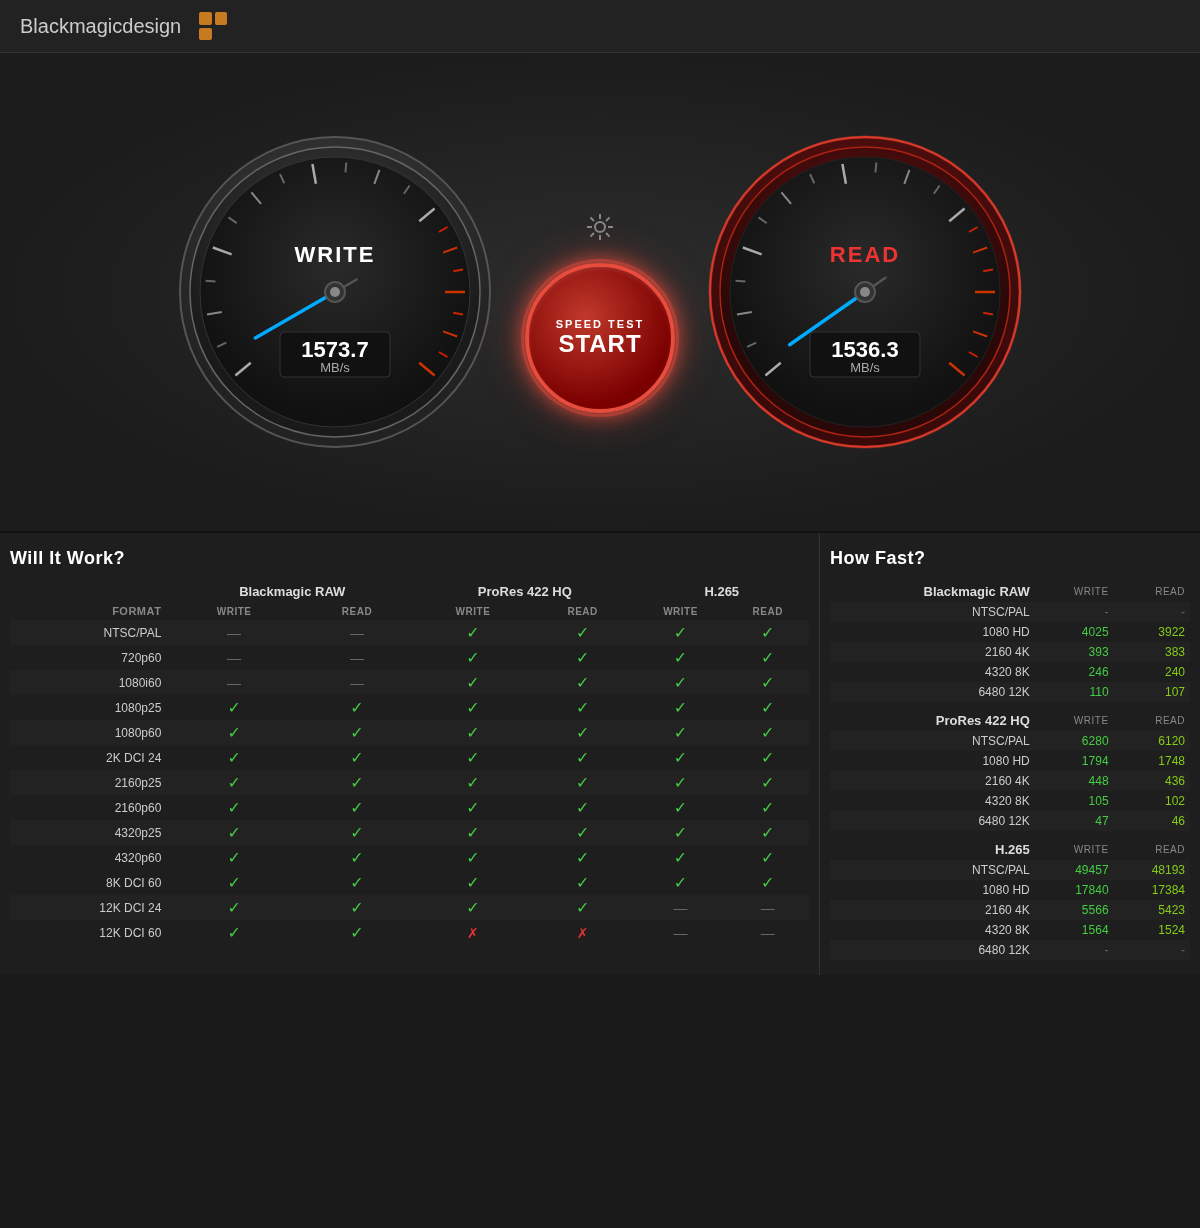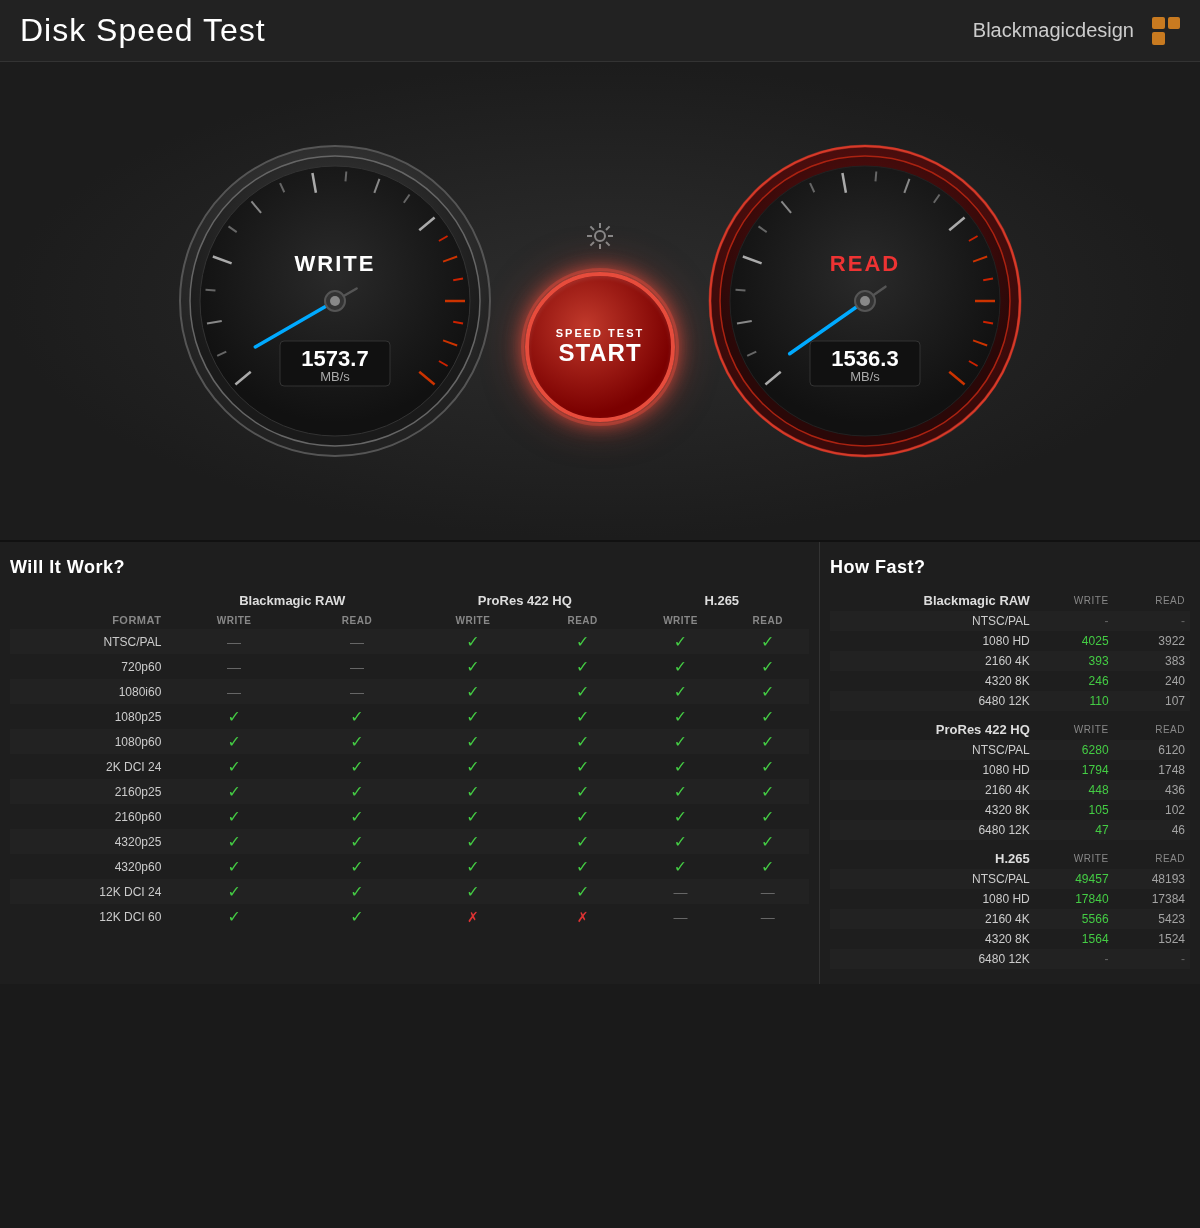--- a/index.html
+++ b/index.html
@@ -207,30 +207,29 @@
     }
 
     .hf-format-name {
       text-align: right;
       color: #ccc;
       font-size: 12px;
       padding-right: 8px;
     }
 
     .hf-write { color: #44cc44; text-align: right; font-size: 12px; font-weight: 500; }
-    .hf-read { color: #a3a3a3; text-align: center; font-size: 12px; font-weight: 500; }
+    .hf-read { color: #84cc16; text-align: center; font-size: 12px; font-weight: 500; }
     .hf-header { color: #ddd; font-size: 13px; font-weight: 600; text-align: right; padding-right: 8px; }
     .hf-sub { color: #888; font-size: 10px; text-transform: uppercase; letter-spacing: 0.5px; text-align: right; }
     .hf-dash { color: #666; text-align: right; }
   </style>
 </head>
 <body>
 
 <div class="header">
-  <span class="header-title">Disk Speed Test</span>
   <div class="bmd-logo">
     <span class="bmd-text">Blackmagicdesign</span>
     <div class="bmd-squares">
       <div class="bmd-sq"></div>
       <div class="bmd-sq"></div>
       <div class="bmd-sq"></div>
       <div class="bmd-sq"></div>
     </div>
   </div>
 </div>
@@ -504,20 +503,29 @@
           </tr>
           <tr>
             <td class="format-val">4320p60</td>
             <td><span class="check-green">✓</span></td>
             <td><span class="check-green">✓</span></td>
             <td><span class="check-green">✓</span></td>
             <td><span class="check-green">✓</span></td>
             <td><span class="check-green">✓</span></td>
             <td><span class="check-green">✓</span></td>
           </tr>
+          <tr>
+            <td class="format-val">8K DCI 60</td>
+            <td><span class="check-green">✓</span></td>
+            <td><span class="check-green">✓</span></td>
+            <td><span class="check-green">✓</span></td>
+            <td><span class="check-green">✓</span></td>
+            <td><span class="check-green">✓</span></td>
+            <td><span class="check-green">✓</span></td>
+          </tr>
           <tr class="row-alt">
             <td class="format-val">12K DCI 24</td>
             <td><span class="check-green">✓</span></td>
             <td><span class="check-green">✓</span></td>
             <td><span class="check-green">✓</span></td>
             <td><span class="check-green">✓</span></td>
             <td><span class="dash-sym">—</span></td>
             <td><span class="dash-sym">—</span></td>
           </tr>
           <tr>

